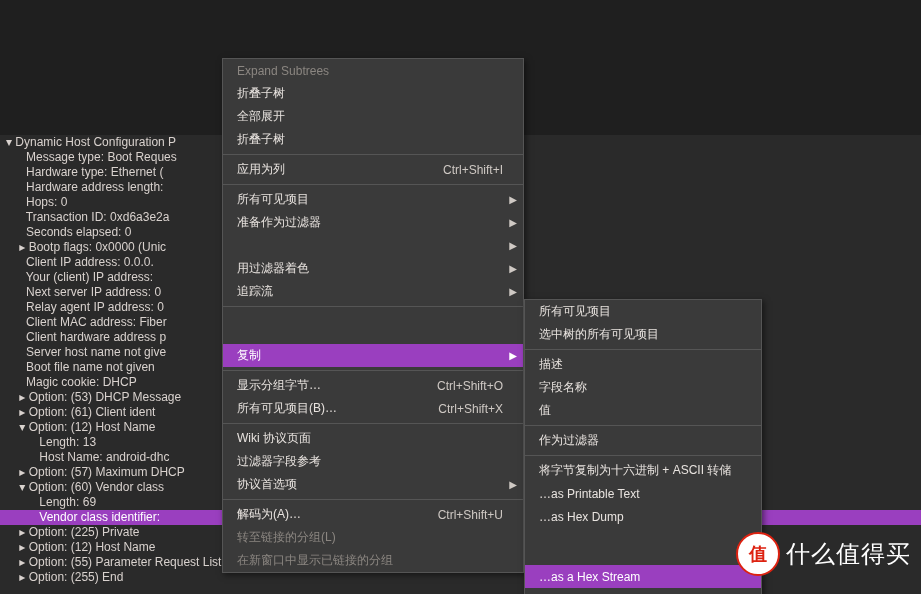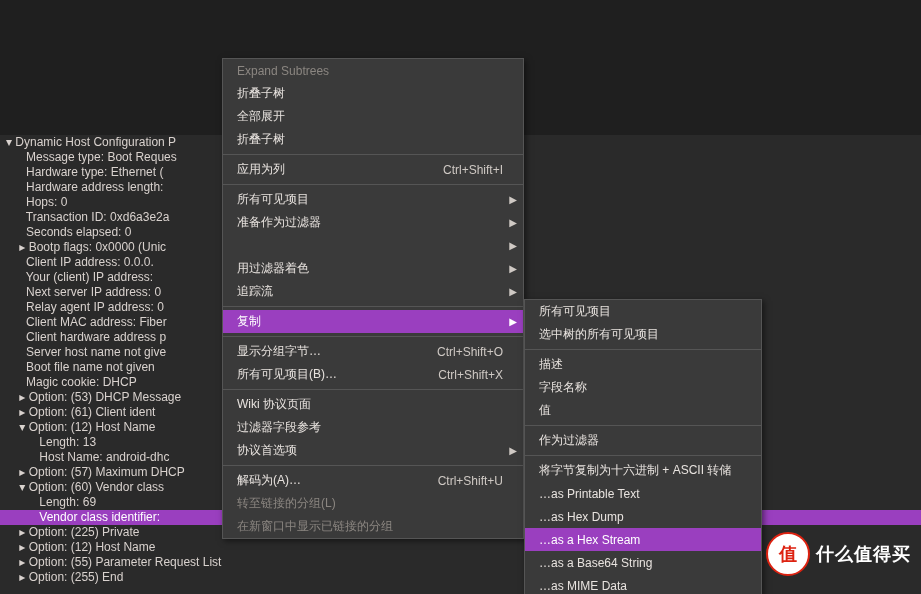--- a/index.html
+++ b/index.html
@@ -4,29 +4,29 @@
 <style>
   * { margin: 0; padding: 0; box-sizing: border-box; font-family: "Segoe UI", Tahoma, sans-serif; }
   html, body { width: 921px; height: 594px; overflow: hidden; background: #2a2a2a; color: #d9d2ce; }
   .top-dark { position: absolute; left: 0; top: 0; width: 921px; height: 135px; background: #1f1f1f; }
   .tree-panel { position: absolute; left: 0; top: 135px; width: 921px; height: 459px; background: #2a2a2a; font-family: "Consolas", monospace; font-size: 12px; line-height: 15px; white-space: pre; }
   .tree-row { height: 15px; padding-left: 6px; }
   .tree-row.sel { background: #9a3fbf; color: #fff; }
   .menu { position: absolute; background: #3a3a3a; border: 1px solid #555; box-shadow: 2px 2px 6px rgba(0,0,0,.5); font-size: 12px; color: #e8e3df; }
   .menu-item { display: flex; align-items: center; height: 23px; padding: 0 20px 0 14px; cursor: default; position: relative; }
   .menu-item.disabled { color: #8b8681; }
-  .menu-item.hl { background: #9a3fbf; color: #fff; }
+  .menu-item.hl { background: #9a3fbf; color: #fff; margin-top: 37px; }
   .menu-item .label { flex: 1; }
   .menu-item .hotkey { margin-left: 30px; color: #cfc9c4; font-size: 12px; text-align: right; }
   .menu-item .sub { position: absolute; right: 6px; font-size: 10px; color: #cfc9c4; }
   .menu-item.hl .sub { color: #fff; }
   .menu-sep { height: 1px; background: #555; margin: 3px 0; }
   .badge { position: absolute; right: 10px; bottom: 18px; display: flex; align-items: center; gap: 6px; }
   .badge-circle { width: 44px; height: 44px; border-radius: 50%; background: #fff; border: 2px solid #d21; display: flex; align-items: center; justify-content: center; font-size: 18px; color: #d21; font-weight: bold; }
-  .badge-text { font-size: 18px; font-weight: bold; color: #fff; letter-spacing: 1px; }
+  .badge-text { font-size: 24px; font-weight: normal; color: #fff; letter-spacing: 1px; }
 </style>
 </head>
 <body>
 
 <div class="top-dark"></div>
 
 <div class="tree-panel" id="tree"><div class="tree-row">▾ Dynamic Host Configuration P</div><div class="tree-row">      Message type: Boot Reques</div><div class="tree-row">      Hardware type: Ethernet (</div><div class="tree-row">      Hardware address length:</div><div class="tree-row">      Hops: 0</div><div class="tree-row">      Transaction ID: 0xd6a3e2a</div><div class="tree-row">      Seconds elapsed: 0</div><div class="tree-row">    ▸ Bootp flags: 0x0000 (Unic</div><div class="tree-row">      Client IP address: 0.0.0.</div><div class="tree-row">      Your (client) IP address:</div><div class="tree-row">      Next server IP address: 0</div><div class="tree-row">      Relay agent IP address: 0</div><div class="tree-row">      Client MAC address: Fiber</div><div class="tree-row">      Client hardware address p</div><div class="tree-row">      Server host name not give</div><div class="tree-row">      Boot file name not given</div><div class="tree-row">      Magic cookie: DHCP</div><div class="tree-row">    ▸ Option: (53) DHCP Message</div><div class="tree-row">    ▸ Option: (61) Client ident</div><div class="tree-row">    ▾ Option: (12) Host Name</div><div class="tree-row">          Length: 13</div><div class="tree-row">          Host Name: android-dhc</div><div class="tree-row">    ▸ Option: (57) Maximum DHCP</div><div class="tree-row">    ▾ Option: (60) Vendor class</div><div class="tree-row">          Length: 69</div><div class="tree-row sel">          Vendor class identifier:</div><div class="tree-row">    ▸ Option: (225) Private</div><div class="tree-row">    ▸ Option: (12) Host Name</div><div class="tree-row">    ▸ Option: (55) Parameter Request List</div><div class="tree-row">    ▸ Option: (255) End</div></div>
 
 <div class="menu" id="menu1" style="left:222px; top:58px; width:302px;">
     <div class="menu-item disabled">

